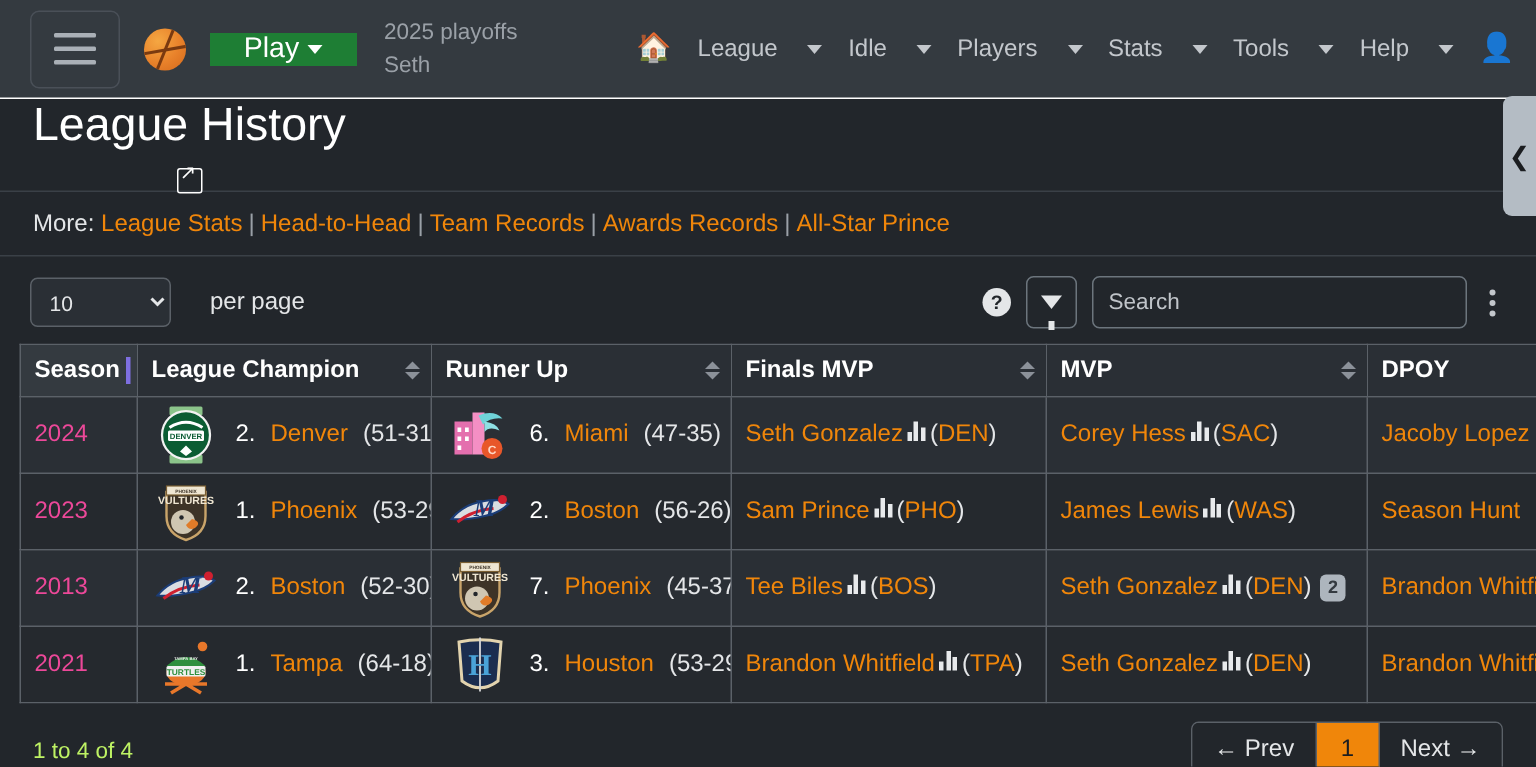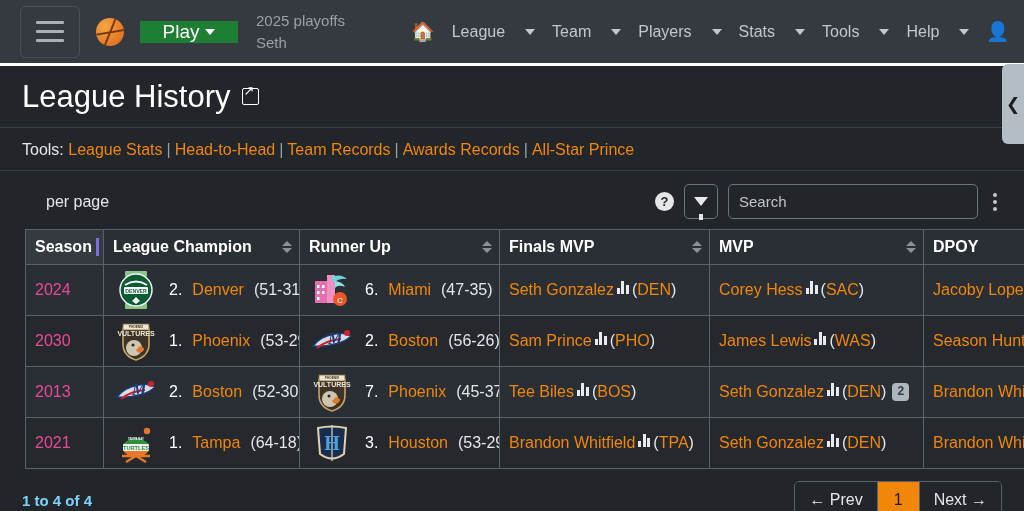--- a/index.html
+++ b/index.html
@@ -12,21 +12,21 @@
     color: #d8dadd;
   }
 
   
   #topbar {
     position: relative;
     height: 66px;
     background: #343a40;
     display: flex;
     align-items: stretch;
-    border-bottom: 3px solid #ffffff;
+    border-bottom: 1px solid #ffffff;
   }
   .tb-left { display: flex; align-items: center; }
   .hamburger {
     width: 60px; height: 52px;
     margin-left: 20px;
     border: 1px solid #4a5058;
     border-radius: 6px;
     display: flex; flex-direction: column;
     align-items: center; justify-content: center;
     gap: 6px;
@@ -85,21 +85,21 @@
   
   #pagehead {
     height: 62px;
     display: flex; align-items: center;
     padding: 0 22px;
     border-bottom: 1px solid #3a4047;
     background: #22262b;
   }
   #pagehead h1 {
     margin: 0; font-size: 31px; font-weight: 400; color: #ffffff;
-    display: flex; align-items: center; gap: 11px;
+    display: flex; align-items: center; gap: 11px; flex-direction: column;
   }
   .ext-link-ico {
     display: inline-block; width: 17px; height: 17px;
     border: 1.7px solid #ffffff; border-radius: 2px;
     position: relative; cursor: pointer;
   }
   .ext-link-ico::after {
     content: "↗"; position: absolute; left: 1px; top: -5px;
     font-size: 13px; color: #fff; line-height: 1;
   }
@@ -162,21 +162,21 @@
     font-family: "Liberation Sans", sans-serif;
   }
   .search-input::placeholder { color: #c0c4c9; }
   .kebab {
     display: flex; flex-direction: column; gap: 3px;
     padding: 4px 5px; cursor: pointer;
   }
   .kebab i { width: 4px; height: 4px; border-radius: 50%; background: #c3c7cc; display: block; }
 
   
-  #tablewrap { padding: 0 25px; overflow: hidden; }
+  #tablewrap { padding: 0 13px; overflow: hidden; }
   table { border-collapse: collapse; table-layout: fixed; width: 1130px; }
   th {
     background: #2a2f35;
     color: #ffffff;
     font-size: 16px; font-weight: bold;
     text-align: left;
     padding: 8px 8px 8px 9px;
     border: 1px solid #5b6168;
     white-space: nowrap;
     position: relative;
@@ -231,21 +231,21 @@
     background: #adb5bd; color: #343a40;
     border-radius: 4px; font-size: 12px; font-weight: bold;
     padding: 1px 5px; line-height: 1.3;
   }
 
   
   #footer {
     display: flex; align-items: center;
     padding: 12px 22px 0 22px;
   }
-  .rowinfo { font-size: 15px; color: #7dd3fc; font-weight: bold; }
+  .rowinfo { font-size: 15px; color: #bef264; }
   .pager { margin-left: auto; display: flex; border: 1px solid #5b6168; border-radius: 5px; overflow: hidden; }
   .pager div {
     padding: 9px 14px; font-size: 16px; color: #e4e6e8;
     cursor: pointer; background: #22262b;
     border-right: 1px solid #5b6168;
   }
   .pager div:last-child { border-right: none; }
   .pager div.active { background: #f0860a; color: #1b1d20; padding: 9px 16px; }
 
   
@@ -284,21 +284,21 @@
       </div>
     </div>
 
     <div class="tb-right">
       <span class="home-ico">🏠</span>
       <div class="navitem">
         <span>League</span>
         <span class="caret-down"></span>
       </div>
       <div class="navitem">
-        <span>Team</span>
+        <span>Idle</span>
         <span class="caret-down"></span>
       </div>
       <div class="navitem">
         <span>Players</span>
         <span class="caret-down"></span>
       </div>
       <div class="navitem">
         <span>Stats</span>
         <span class="caret-down"></span>
       </div>
@@ -315,25 +315,32 @@
   </div>
 
   <div id="pagehead">
     <h1>
       <span>League History</span>
       <span class="ext-link-ico"></span>
     </h1>
   </div>
 
   <div id="morebar">
-    <span>Tools:</span>
+    <span>More:</span>
     <a>League Stats</a><span class="sep">|</span><a>Head-to-Head</a><span class="sep">|</span><a>Team Records</a><span class="sep">|</span><a>Awards Records</a><span class="sep">|</span><a>All-Star Prince</a>
   </div>
 
   <div id="controls">
+    <select class="perpage-select">
+      <option>10</option>
+      <option>25</option>
+      <option>50</option>
+      <option>100</option>
+      <option>All</option>
+    </select>
     <span class="perpage-label">per page</span>
 
     <div class="ctrl-right">
       <div class="help-ico">?</div>
       <div class="filter-btn">
         <span class="funnel"></span>
       </div>
       <input class="search-input" type="text" placeholder="Search" style="">
       <div class="kebab">
         <i></i>
@@ -457,21 +464,21 @@
                 </span>
               <span>(<a class="lk">SAC</a>)</span>
             </div>
           </td>
           <td>
             <a class="lk">Jacoby Lopez</a>
           </td>
         </tr>
 
         <tr>
-          <td class="season">2030</td>
+          <td class="season">2023</td>
           <td>
             <div class="teamcell">
               <span class="logo">
                 <svg viewBox="0 0 46 42" width="46" height="42">
                   <path d="M10 8 h26 v16 q0 12 -13 16 q-13 -4 -13 -16z" fill="#3d3327" stroke="#c9a46a" stroke-width="1.6"></path>
                   <rect x="10" y="4" width="26" height="6" fill="#efe6d2" stroke="#7b5f33" stroke-width="0.8"></rect>
                   <text x="23" y="8.4" font-size="3.2" text-anchor="middle" fill="#3d3327" font-family="Liberation Sans, sans-serif" font-weight="bold">PHOENIX</text>
                   <text x="23" y="16" font-size="7" text-anchor="middle" fill="#efe6d2" font-family="Liberation Sans, sans-serif" font-weight="bold">VULTURES</text>
                   <circle cx="21" cy="28" r="8" fill="#cfc6b2"></circle>
                   <path d="M27 26 q7 2 2 6 q-4 2 -6 -2z" fill="#e07b28"></path>

